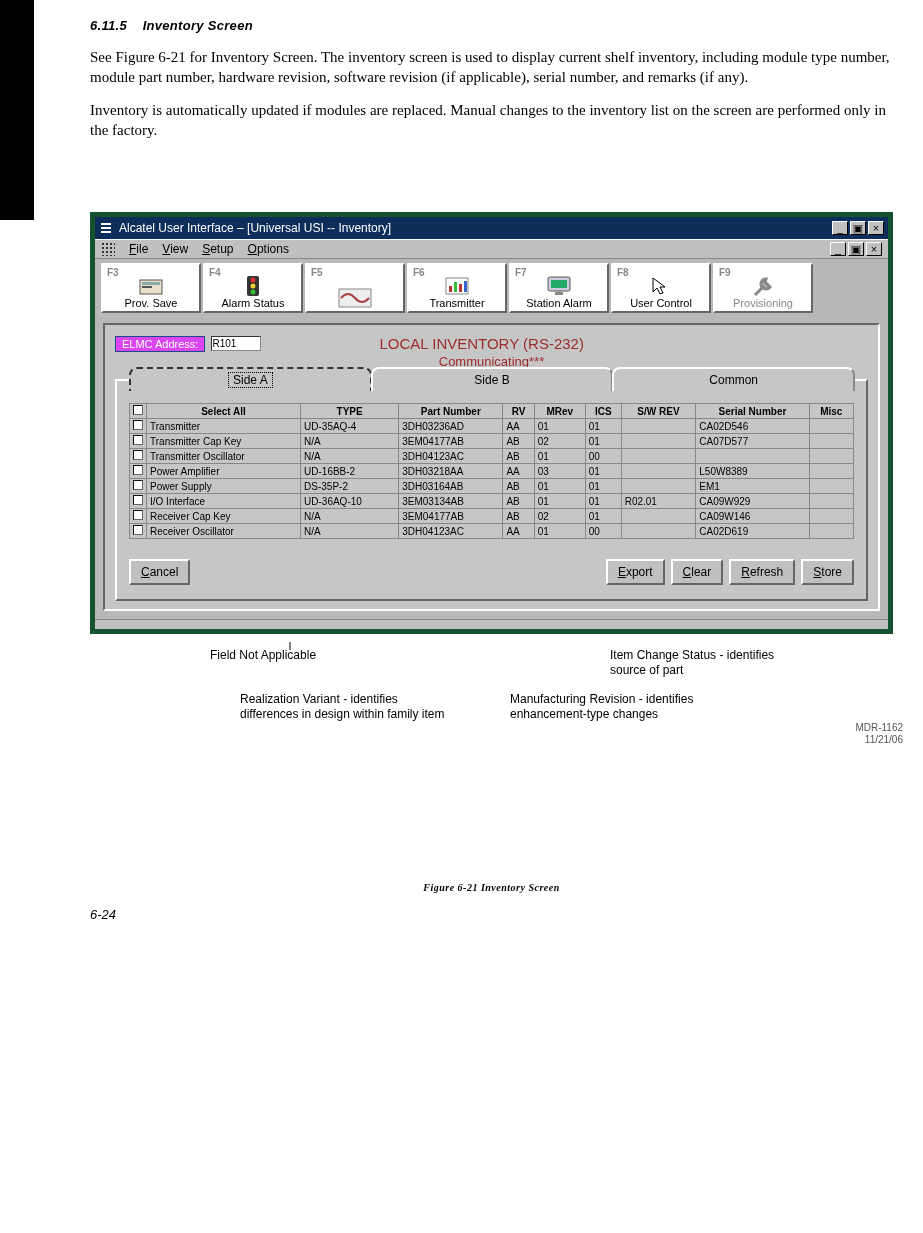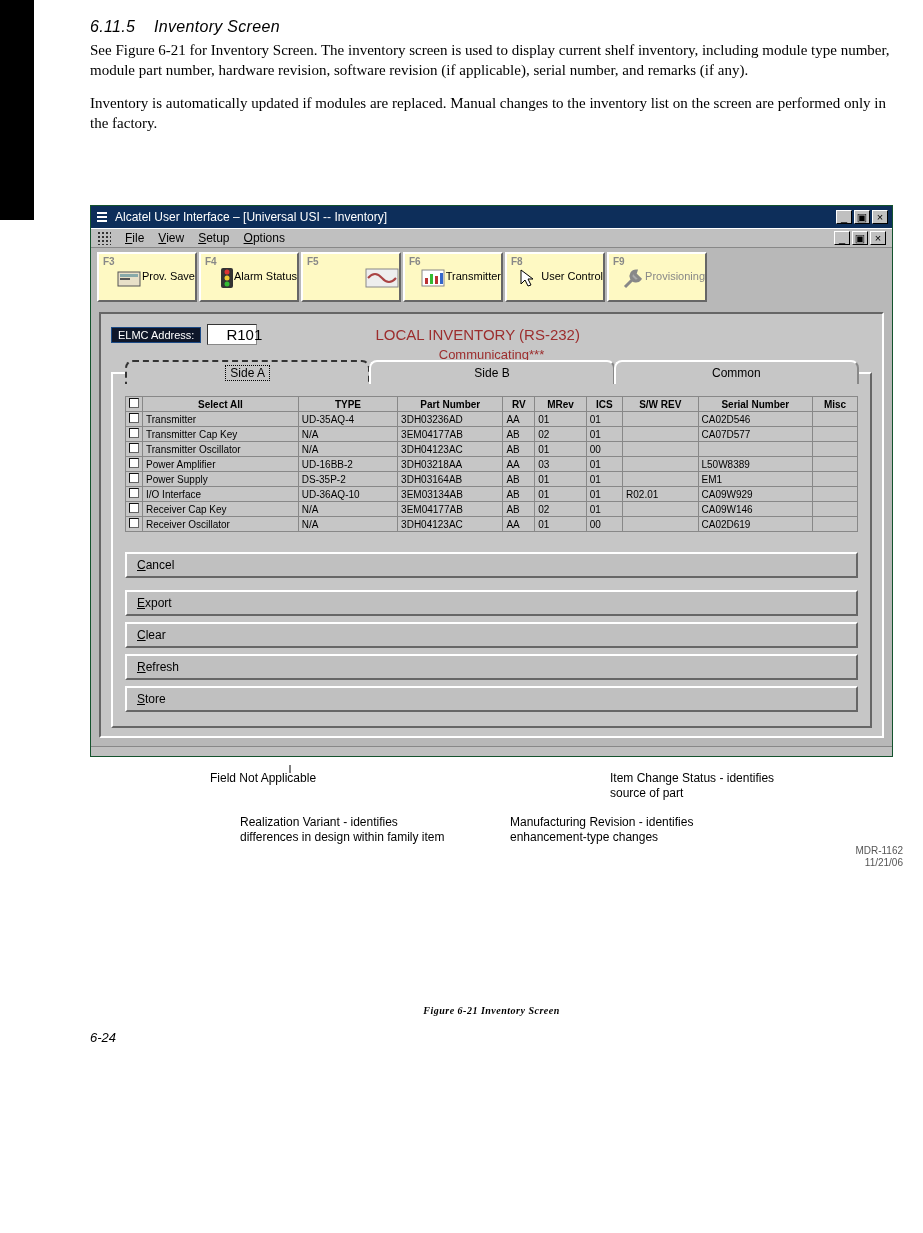--- a/index.html
+++ b/index.html
@@ -14,37 +14,37 @@
     position: relative;
   }
   .black-tab {
     position: absolute;
     left: 0; top: 0;
     width: 34px; height: 220px;
     background: #000;
   }
   .sect-head {
     font-family: Arial, Helvetica, sans-serif;
-    font-weight: normal;
+    font-weight: bold;
     font-style: italic;
     letter-spacing: 0.3px;
-    font-size: 16px;
-    margin: 8px 0 4px 0;
+    font-size: 13px;
+    margin: 8px 0 14px 0;
   }
   .body-text {
     font-family: Georgia, serif;
     font-size: 15px;
     line-height: 1.35;
     margin: 4px 0 12px 0;
   }
 
   .window {
     margin: 10px 0 8px 0;
     background: #b8b8b8;
-    border: 1px solid #14532d;
+    border: 5px solid #14532d;
     position: relative;
   }
   .titlebar {
     display:flex; align-items:center;
     background:#0d2e5a;
     color:#fff;
     height:22px;
     font-size:12px;
     padding:0 4px;
     gap:6px;
@@ -87,45 +87,45 @@
     border-right:1px solid #000; border-bottom:1px solid #000;
     display:flex; align-items:center; justify-content:center;
     font-size:11px;color:#000;
   }
 
   .toolbar {
     display:flex; gap:2px; background:#b8b8b8; padding:4px 6px 6px 6px;
   }
   .tool {
     width:100px; height:50px;
-    background:#fef9c3;
+    background:#ffffff;
     border-top:2px solid #fff; border-left:2px solid #fff;
     border-right:2px solid #666; border-bottom:2px solid #666;
-    display:flex; flex-direction:row; align-items:center; justify-content:flex-end;
+    display:flex; flex-direction:column; align-items:center; justify-content:flex-end;
     font-size:11px; color:#000;padding-bottom:2px; position:relative;
   }
   .tool .fkey { position:absolute; top:2px; left:4px; font-size:10px; color:#888; font-weight:bold; }
   .tool.disabled { color:#888; }
   .tikon { margin-top:4px; height:22px; display:flex; align-items:center; justify-content:center; }
   svg { display:block; }
 
   .inner {
     margin:4px 8px 8px 8px;
     background:#c6c6c6;
     border-top:2px solid #666; border-left:2px solid #666;
     border-right:2px solid #fff; border-bottom:2px solid #fff;
     padding:10px 10px 8px 10px;
   }
   .row1 { display:flex; align-items:center; gap:6px; margin-bottom:2px;}
   .elmc {
-    background:#0f172a; color:#fff; font-size:11px; padding:1px 6px;
+    background:#d946ef; color:#fff; font-size:11px; padding:1px 6px;
     border:1px solid #1b4a86;
   }
   .elmc-val {
-    background:#fff; width:50px; font-size:15px; padding:1px 18px; border:1px inset #888;
+    background:#fff; width:50px; font-size:10px; padding:1px 0; border:1px inset #888;
   }
   .local-title { color:#9c2d2d; font-size:15px; margin-left:112px;}
   .commstar { color:#9c2d2d; font-size:13px; text-align:center; margin:2px 0 10px 0; }
 
   .tabbox {
     margin-top:6px;
     border-top:2px solid #fff; border-left:2px solid #fff;
     border-right:2px solid #666; border-bottom:2px solid #666;
     background:#c6c6c6;
     padding:0 12px 14px 12px;
@@ -151,21 +151,21 @@
   }
   table.inv th, table.inv td {
     border:1px solid #888; padding:1px 3px; text-align:left;
     background:#c6c6c6; white-space:nowrap;
     height:15px;
   }
   table.inv th { font-weight:bold; background:#c6c6c6;text-align:center; }
   .cbcell { width:16px; text-align:center; padding:0; }
   .cb { width:10px;height:10px;border:1px inset #666; background:#fff; display:inline-block; }
 
-  .btnrow { display:flex; margin-top:20px; gap:6px;flex-direction:column; }
+  .btnrow { display:flex; margin-top:20px; gap:6px; }
   .push {
     background:#c0c0c0;
     border-top:2px solid #fff; border-left:2px solid #fff;
     border-right:2px solid #666; border-bottom:2px solid #666;
     padding:4px 10px; font-size:12px; color:#000;
   }
   .spacer { flex:1; }
 
   .statusbar { height:10px; background:#c0c0c0; border-top:1px solid #888; }
 
@@ -263,20 +263,31 @@
           <span class="tikon">
             <svg width="26" height="20">
               <rect x="2" y="2" width="22" height="16" fill="#fff" stroke="#888"></rect>
               <rect x="5" y="10" width="3" height="6" fill="#b33"></rect>
               <rect x="10" y="6" width="3" height="10" fill="#3b3"></rect>
               <rect x="15" y="8" width="3" height="8" fill="#b33"></rect>
               <rect x="20" y="5" width="3" height="11" fill="#36c"></rect>
             </svg>
           </span>
           <span>Transmitter</span>
+        </div>
+        <div class="tool">
+          <span class="fkey">F7</span>
+          <span class="tikon">
+            <svg width="26" height="22">
+              <rect x="2" y="2" width="22" height="14" rx="2" fill="#ccd" stroke="#555"></rect>
+              <rect x="5" y="5" width="16" height="8" fill="#2a6"></rect>
+              <rect x="9" y="17" width="8" height="3" fill="#888"></rect>
+            </svg>
+          </span>
+          <span>Station Alarm</span>
         </div>
         <div class="tool">
           <span class="fkey">F8</span>
           <span class="tikon">
             <svg width="24" height="22">
               <path d="M4 3 L4 17 L8 13 L11 19 L14 18 L11 12 L16 12 Z" fill="#fff" stroke="#000"></path>
             </svg>
           </span>
           <span>User Control</span>
         </div>

